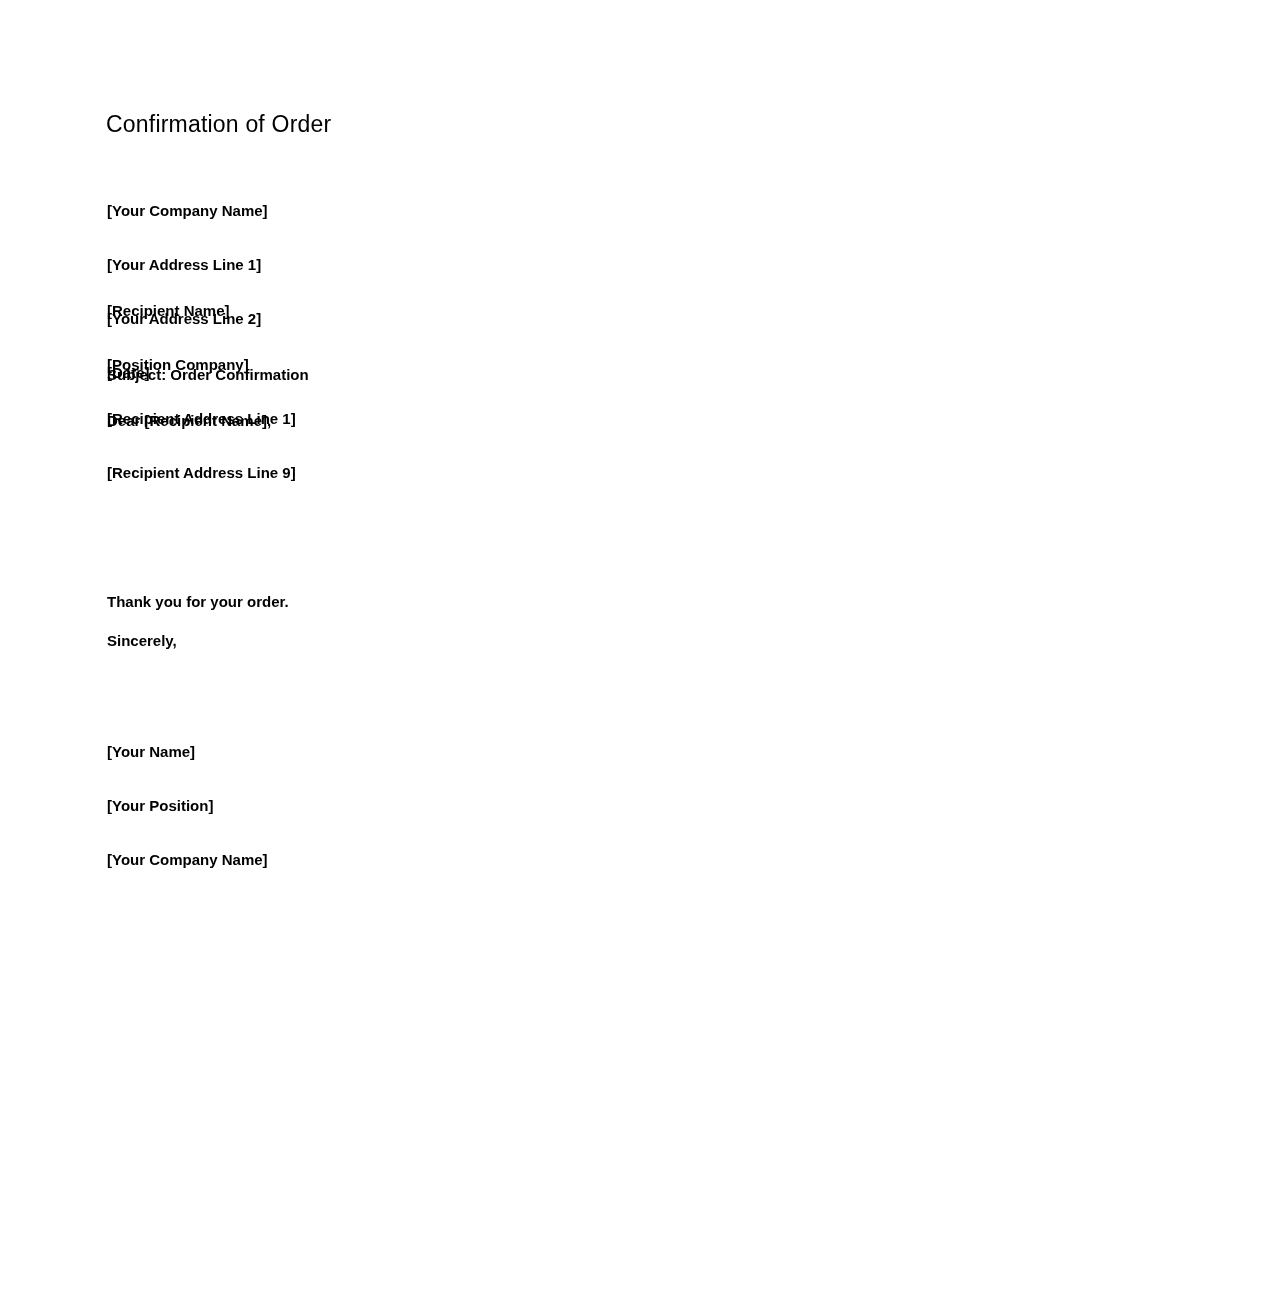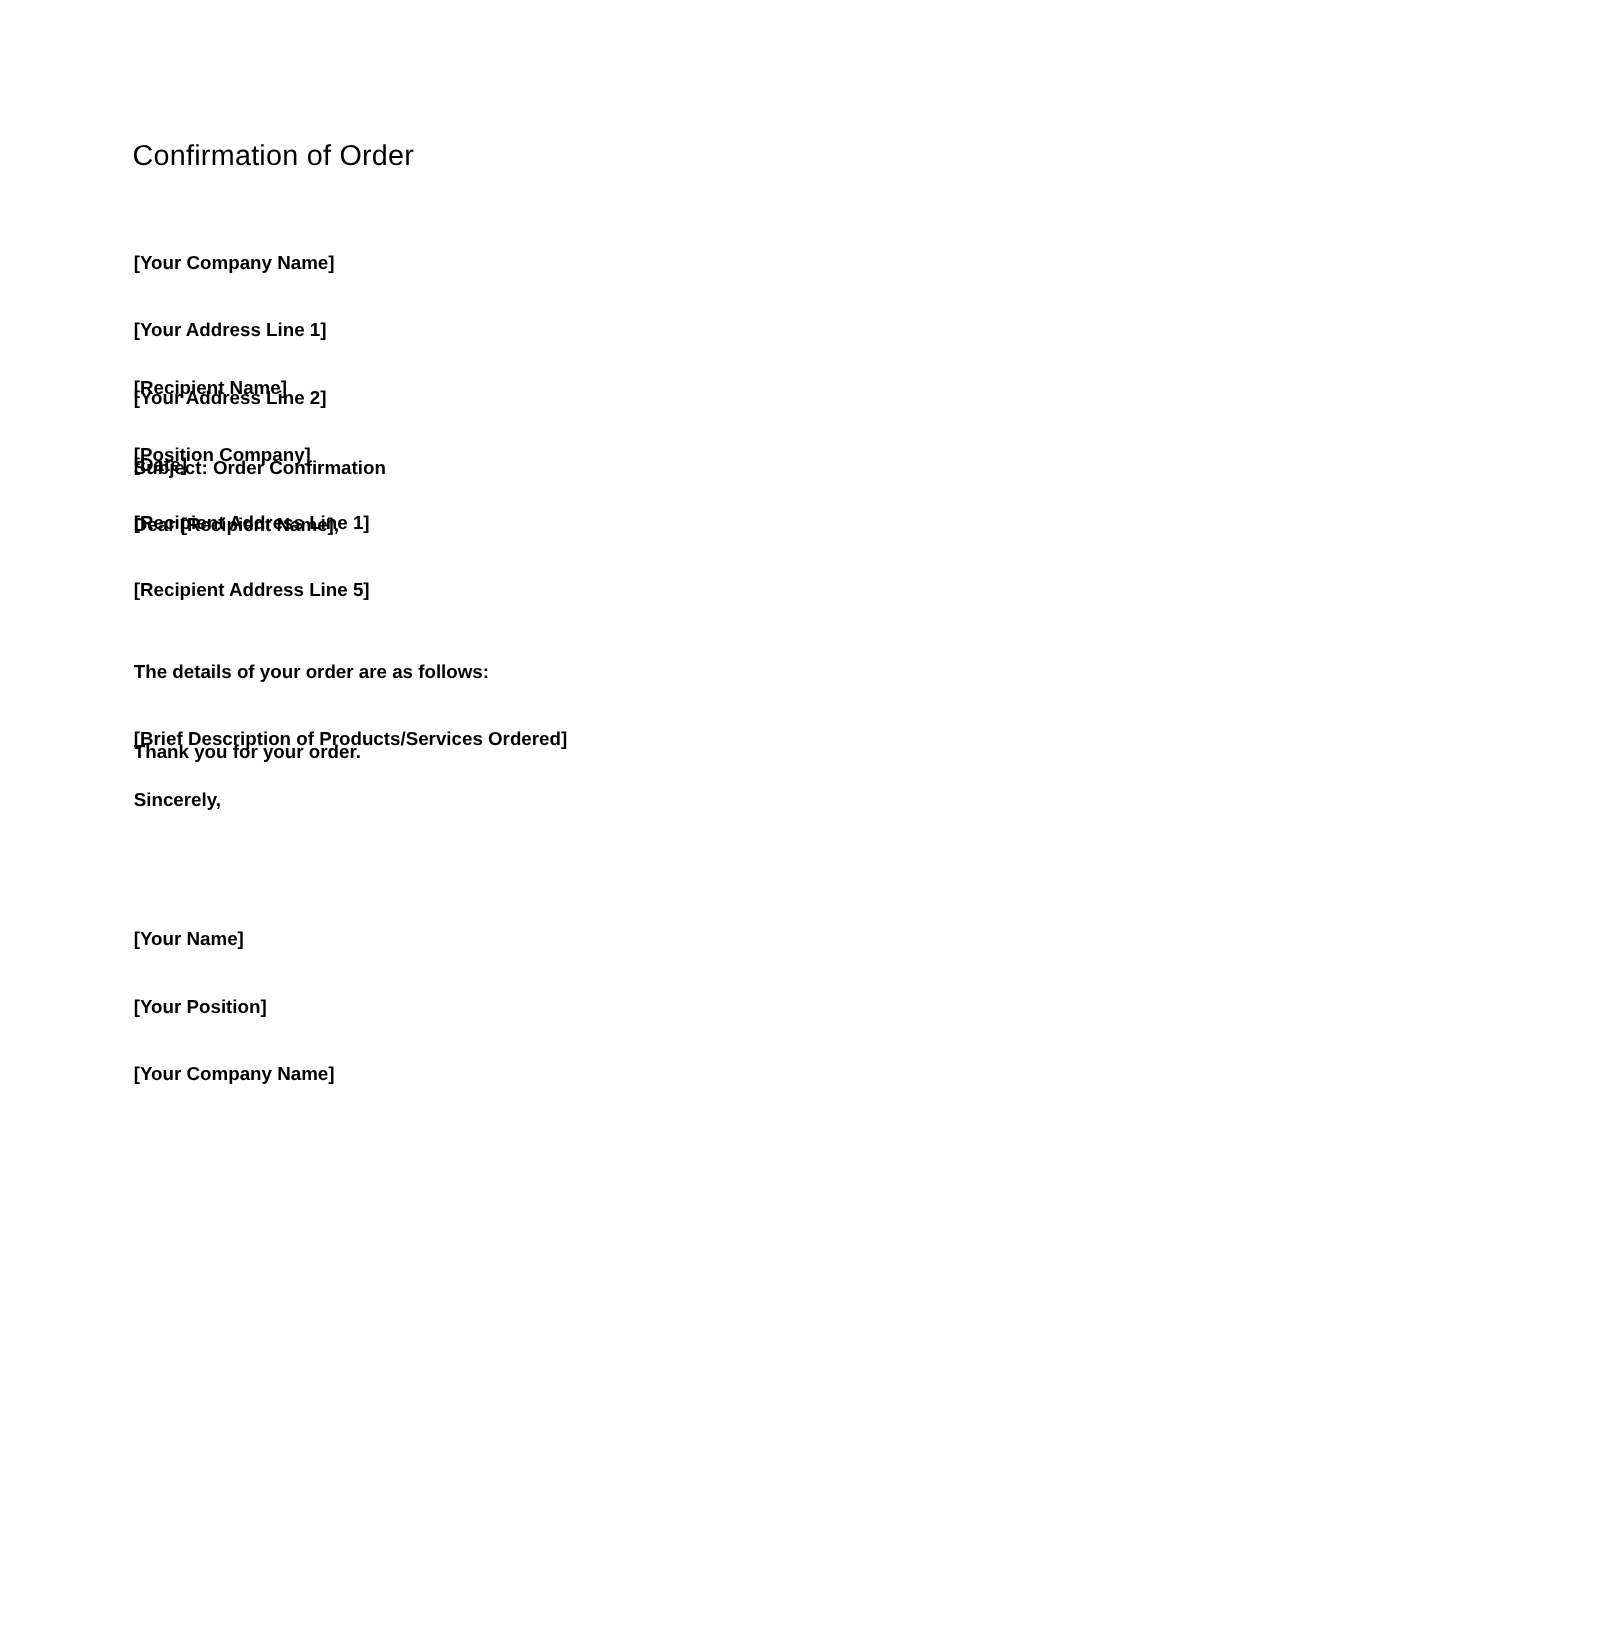--- a/index.html
+++ b/index.html
@@ -49,32 +49,28 @@
     <div>[Your Company Name]</div>
     <div>[Your Address Line 1]</div>
     <div>[Your Address Line 2]</div>
     <div>[Date]</div>
   </div>
 
   <div class="block" style="top:266px">
     <div>[Recipient Name]</div>
     <div>[Position Company]</div>
     <div>[Recipient Address Line 1]</div>
-    <div>[Recipient Address Line 5]</div>
+    <div>[Recipient Address Line 9]</div>
   </div>
 
   <div class="block" style="top:366px">Subject: Order Confirmation</div>
 
   <div class="block" style="top:412px">Dear [Recipient Name],</div>
 
 
-  <div class="block" style="top:493px">
-    <div>The details of your order are as follows:</div>
-    <div>[Brief Description of Products/Services Ordered]</div>
-  </div>
 
 
   <div class="block" style="top:593px">Thank you for your order.</div>
 
   <div class="block" style="top:632px">Sincerely,</div>
 
   <div class="block" style="top:707px">
     <div>[Your Name]</div>
     <div>[Your Position]</div>
     <div>[Your Company Name]</div>

